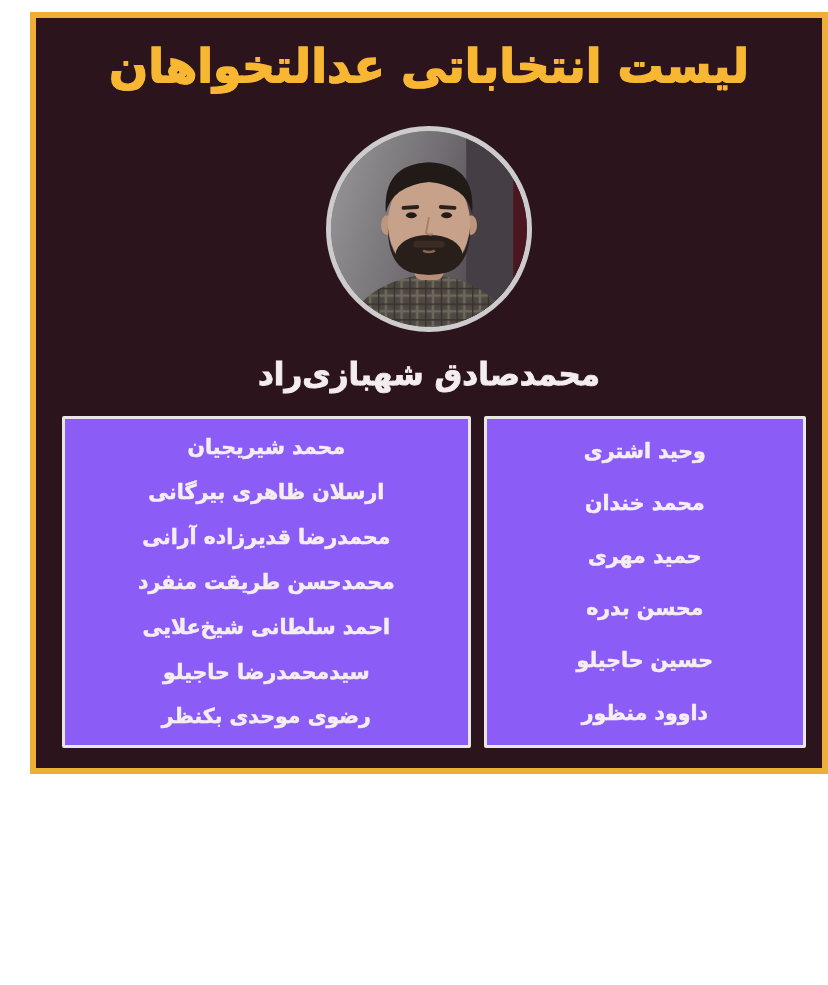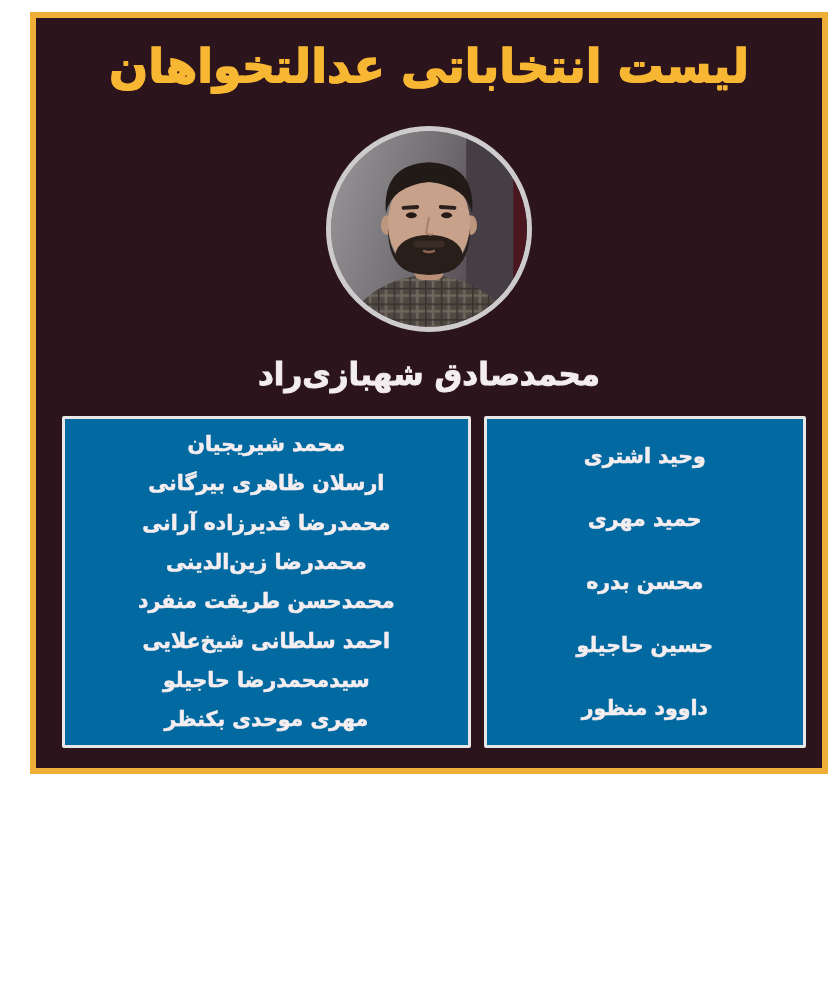--- a/index.html
+++ b/index.html
@@ -65,21 +65,21 @@
     box-sizing: border-box;
     padding: 0 16px 0 26px;
     margin-top: 24px;
     flex: 1;
     margin-bottom: 20px;
   }
   .column {
     box-sizing: border-box;
     border: 3px solid #e9e6e7;
     border-radius: 2px;
-    background: #0369a1;
+    background: #8b5cf6;
     display: flex;
     flex-direction: column;
     justify-content: space-around;
     padding: 6px 4px;
   }
   .col-a { flex: 1.00; }  
   .col-b { flex: 1.04; }  
   .col-c { flex: 1.28; }  
   .name-row {
     direction: rtl;
@@ -138,30 +138,30 @@
         </g>
       </g>
     </svg>
   </div>
 
   <div class="person-name">محمدصادق شهبازی‌راد</div>
 
   <div class="columns">
     <div class="column col-a">
         <div class="name-row">وحید اشتری</div>
+        <div class="name-row">محمد خندان</div>
         <div class="name-row">حمید مهری</div>
         <div class="name-row">محسن بدره</div>
         <div class="name-row">حسین حاجیلو</div>
         <div class="name-row">داوود منظور</div>
       </div>
     <div class="column col-c">
         <div class="name-row">محمد شیریجیان</div>
         <div class="name-row">ارسلان ظاهری بیرگانی</div>
         <div class="name-row">محمدرضا قدیرزاده آرانی</div>
-        <div class="name-row">محمدرضا زین‌الدینی</div>
         <div class="name-row">محمدحسن طریقت منفرد</div>
         <div class="name-row">احمد سلطانی شیخ‌علایی</div>
         <div class="name-row">سیدمحمدرضا حاجیلو</div>
-        <div class="name-row">مهری موحدی بکنظر</div>
+        <div class="name-row">رضوی موحدی بکنظر</div>
       </div>
   </div>
 
 </div>
 
 </body></html>

